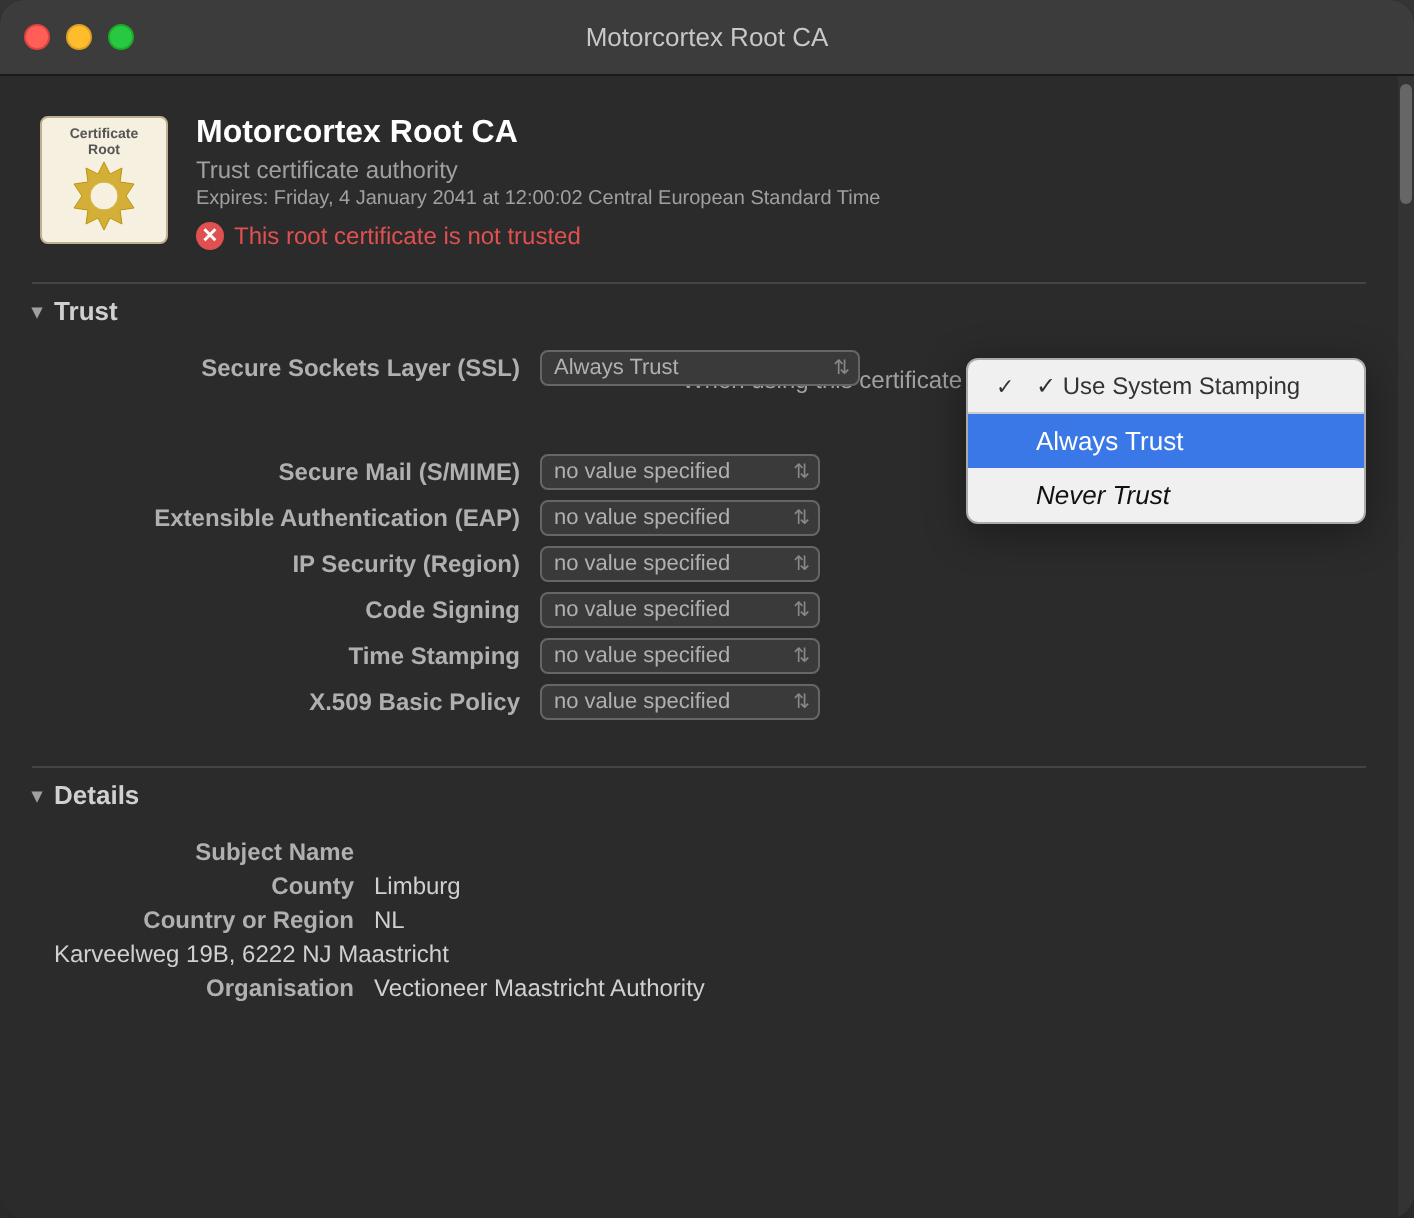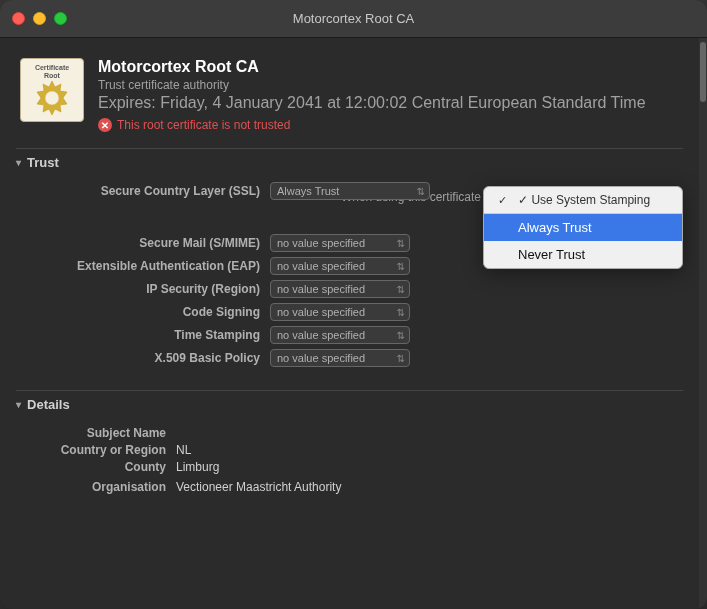--- a/index.html
+++ b/index.html
@@ -135,21 +135,21 @@
       margin-bottom: 2px;
     }
 
     .cert-type {
       font-size: 12px;
       color: #a0a0a0;
       margin-bottom: 2px;
     }
 
     .cert-expires {
-      font-size: 16px;
+      font-size: 10px;
       color: #a0a0a0;
       margin-bottom: 6px;
     }
 
     .cert-warning {
       display: flex;
       align-items: center;
       gap: 5px;
       font-size: 12px;
       color: #e05050;
@@ -311,21 +311,21 @@
       right: 5px;
       top: 50%;
       transform: translateY(-50%);
       color: #888;
       font-size: 10px;
       pointer-events: none;
     }
 
     
     .details-section {
-      padding: 8px 16px;
+      padding: 8px 27px;
     }
 
     .details-prop-row {
       display: flex;
       align-items: center;
       margin-bottom: 3px;
     }
 
     .details-label {
       font-size: 12px;
@@ -408,35 +408,35 @@
               <div class="dropdown-popup-item system-default">
                 <span class="checkmark">✓</span>
                 <span style="font-size:12px;">✓ Use System Stamping</span>
               </div>
               <div class="dropdown-popup-item selected">
                 <span class="checkmark"></span>
                 <span style="font-size:13px;font-weight:500;">Always Trust</span>
               </div>
               <div class="dropdown-popup-item">
                 <span class="checkmark"></span>
-                <span style="font-size:13px;">Never Trust</span>
+                <span style="font-size:13px;font-style:italic;">Never Trust</span>
               </div>
             </div>
           </div>
         </div>
         <div class="help-btn">
           <span>?</span>
         </div>
       </div>
     </div>
 
     <div class="prop-rows">
 
       <div class="prop-row" style="margin-bottom:5px;margin-top:-50px;">
-        <span class="prop-label">Secure Country Layer (SSL)</span>
+        <span class="prop-label">Secure Sockets Layer (SSL)</span>
         <div class="prop-value-container">
           <div class="prop-select-wrap" style="min-width:160px;">
             <div style="background:#3a3a3a;border:1px solid #666;border-radius:4px;padding:2px 20px 2px 6px;font-size:11px;color:#b0b0b0;min-width:140px;">
               <span>Always Trust</span>
             </div>
           </div>
         </div>
       </div>
 
       <div style="margin-top:34px;">
@@ -497,28 +497,29 @@
       <span class="chevron">▾</span>
       <span>Details</span>
     </div>
 
     <div class="details-section">
       <div class="details-prop-row">
         <span class="details-label">Subject Name</span>
         <span class="details-value"></span>
       </div>
       <div class="details-prop-row">
+        <span class="details-label">County</span>
+        <span class="details-value">Limburg</span>
+      </div>
+      <div class="details-prop-row">
         <span class="details-label">Country or Region</span>
         <span class="details-value">NL</span>
       </div>
       <div class="details-prop-row">
-        <span class="details-label">County</span>
-        <span class="details-value">Limburg</span>
-      </div>
-      <div class="details-prop-row">
+        <span class="details-value">Karveelweg 19B, 6222 NJ Maastricht</span>
       </div>
       <div class="details-prop-row">
         <span class="details-label">Organisation</span>
         <span class="details-value">Vectioneer Maastricht Authority</span>
       </div>
     </div>
 
   </div>
 </div>
 

